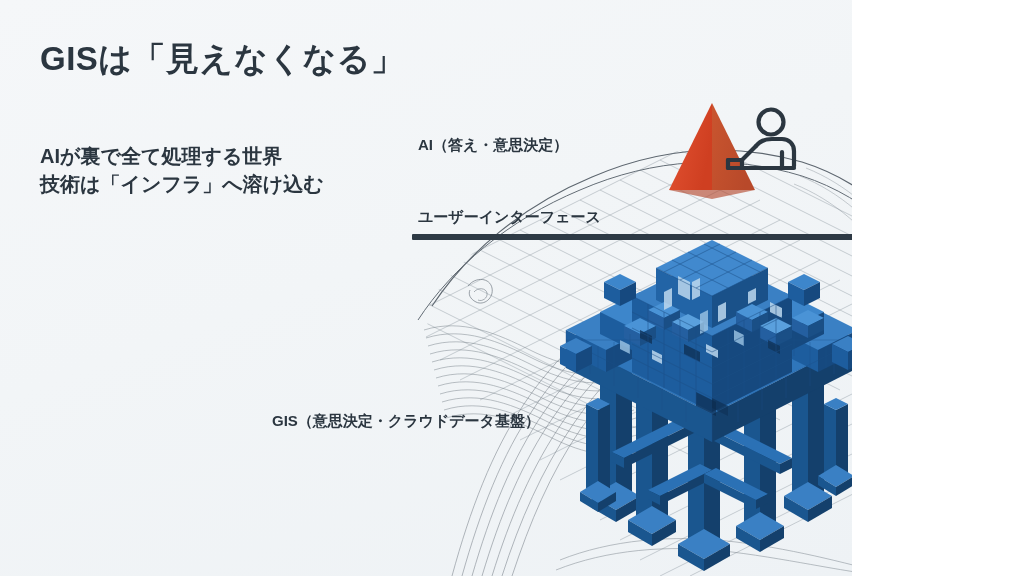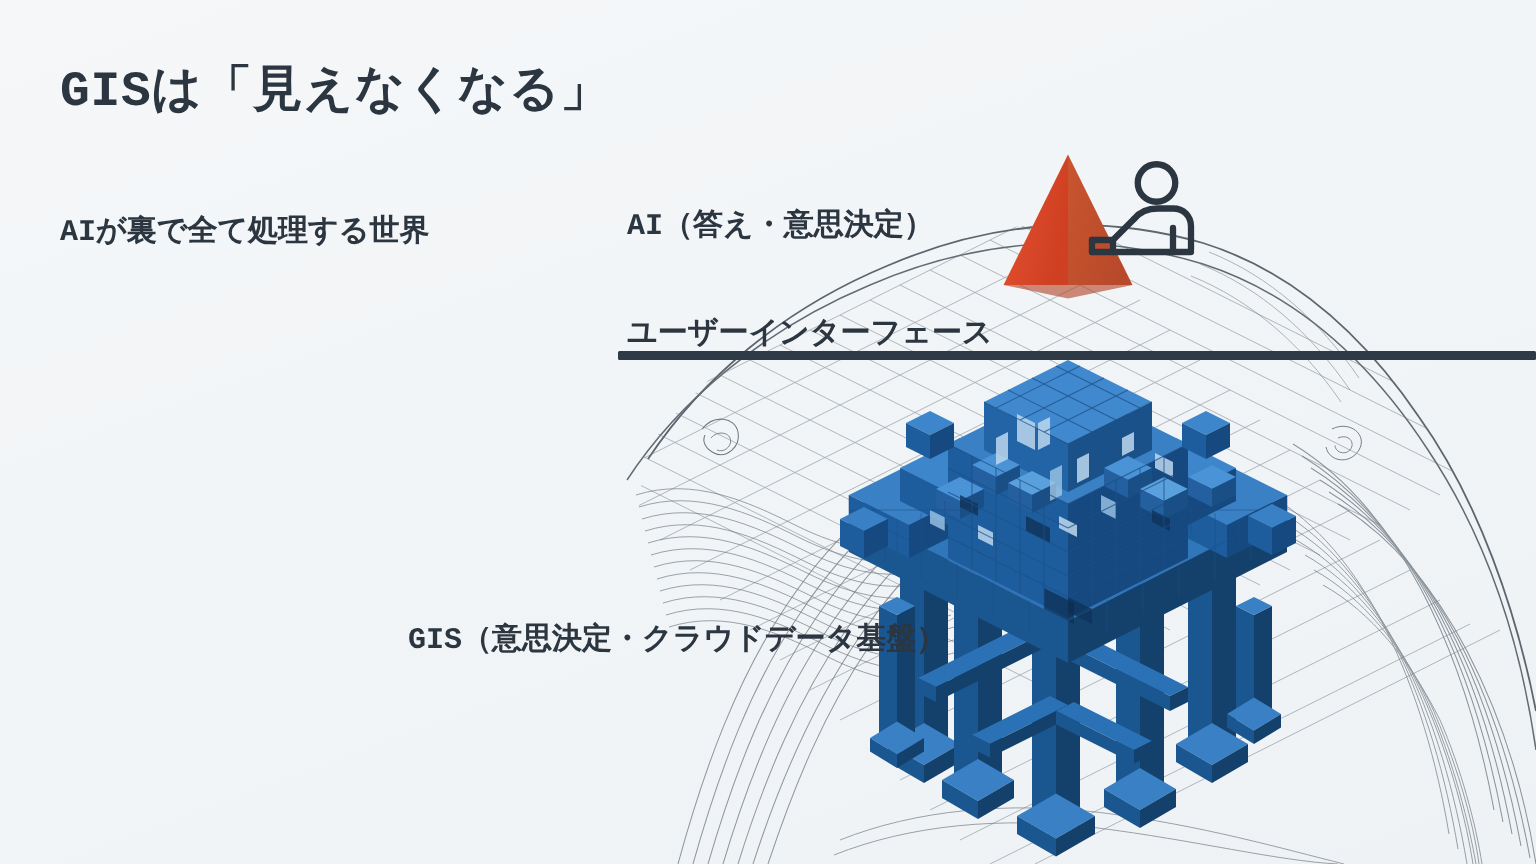--- a/index.html
+++ b/index.html
@@ -2,25 +2,25 @@
 <html><head>
 <meta charset="utf-8">
 <style>
   html, body {
     margin: 0;
     padding: 0;
     background: #ffffff;
   }
   #slide {
     position: relative;
-    width: 1024px;
+    width: 852px;
     height: 576px;
     overflow: hidden;
     background: linear-gradient(160deg, #f5f7f9 0%, #f2f5f7 45%, #eef2f5 100%);
-    font-family: Liberation Mono, monospace;
+    font-family: Liberation Sans, sans-serif;
     -webkit-font-smoothing: antialiased;
   }
 
   
   #title {
     position: absolute;
     left: 40px;
     top: 37px;
     font-size: 33px;
     font-weight: bold;
@@ -35,21 +35,21 @@
     font-size: 20px;
     font-weight: bold;
     line-height: 28px;
     color: #2b3640;
     white-space: nowrap;
   }
   .body-line { display: block; }
 
   .diagram-label {
     position: absolute;
-    font-size: 20px;
+    font-size: 15px;
     font-weight: bold;
     color: #2b3640;
     white-space: nowrap;
     z-index: 40;
   }
   #label-ai      { left: 418px; top: 136px; }
   #label-ui      { left: 418px; top: 208px; }
   #label-gis     { left: 272px; top: 412px; }
 
   #ui-divider {
@@ -487,20 +487,21 @@
         <path d="M 782 152 L 782 168"></path>
         <path d="M 728 168 L 794 168"></path>
       </g>
     </svg>
   </div>
 
   <div id="title">GISは「見えなくなる」</div>
 
   <div id="body-text">
     <span class="body-line">AIが裏で全て処理する世界</span>
+    <span class="body-line">技術は「インフラ」へ溶け込む</span>
   </div>
 
   <div class="diagram-label" id="label-ai">AI（答え・意思決定）</div>
 
   <div class="diagram-label" id="label-ui">ユーザーインターフェース</div>
 
   <div id="ui-divider"></div>
 
   <div class="diagram-label" id="label-gis">GIS（意思決定・クラウドデータ基盤）</div>
 

